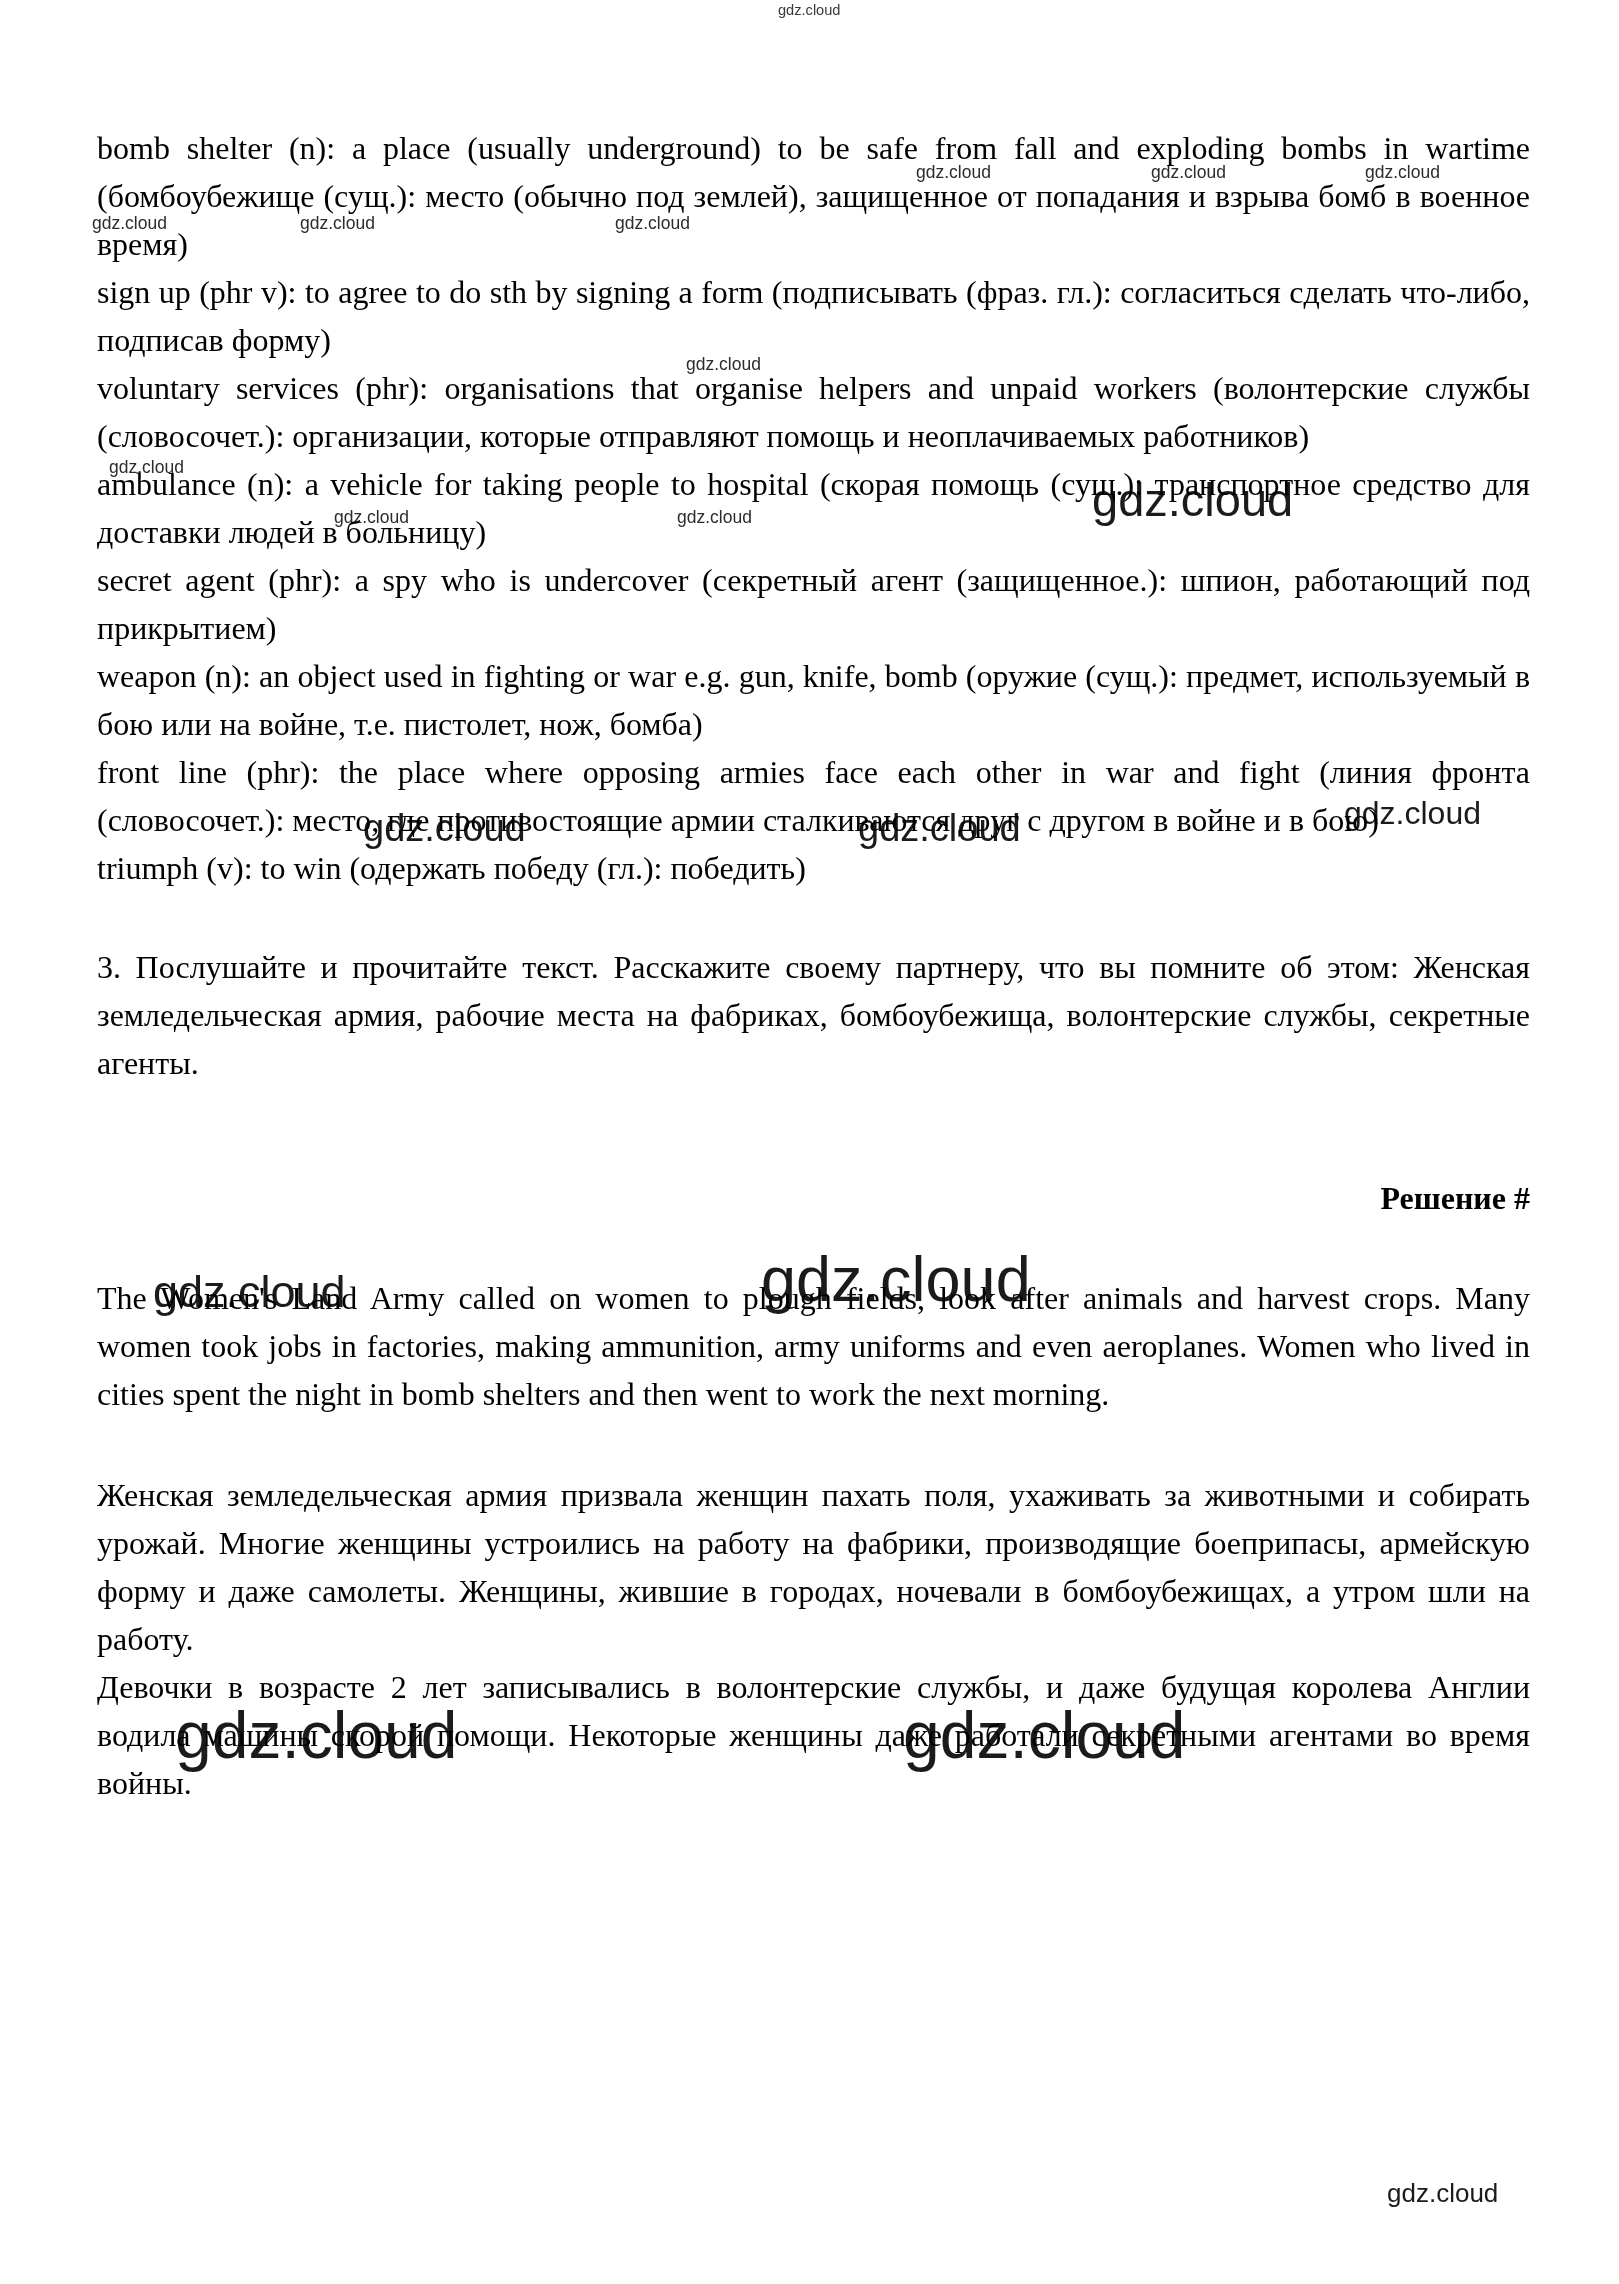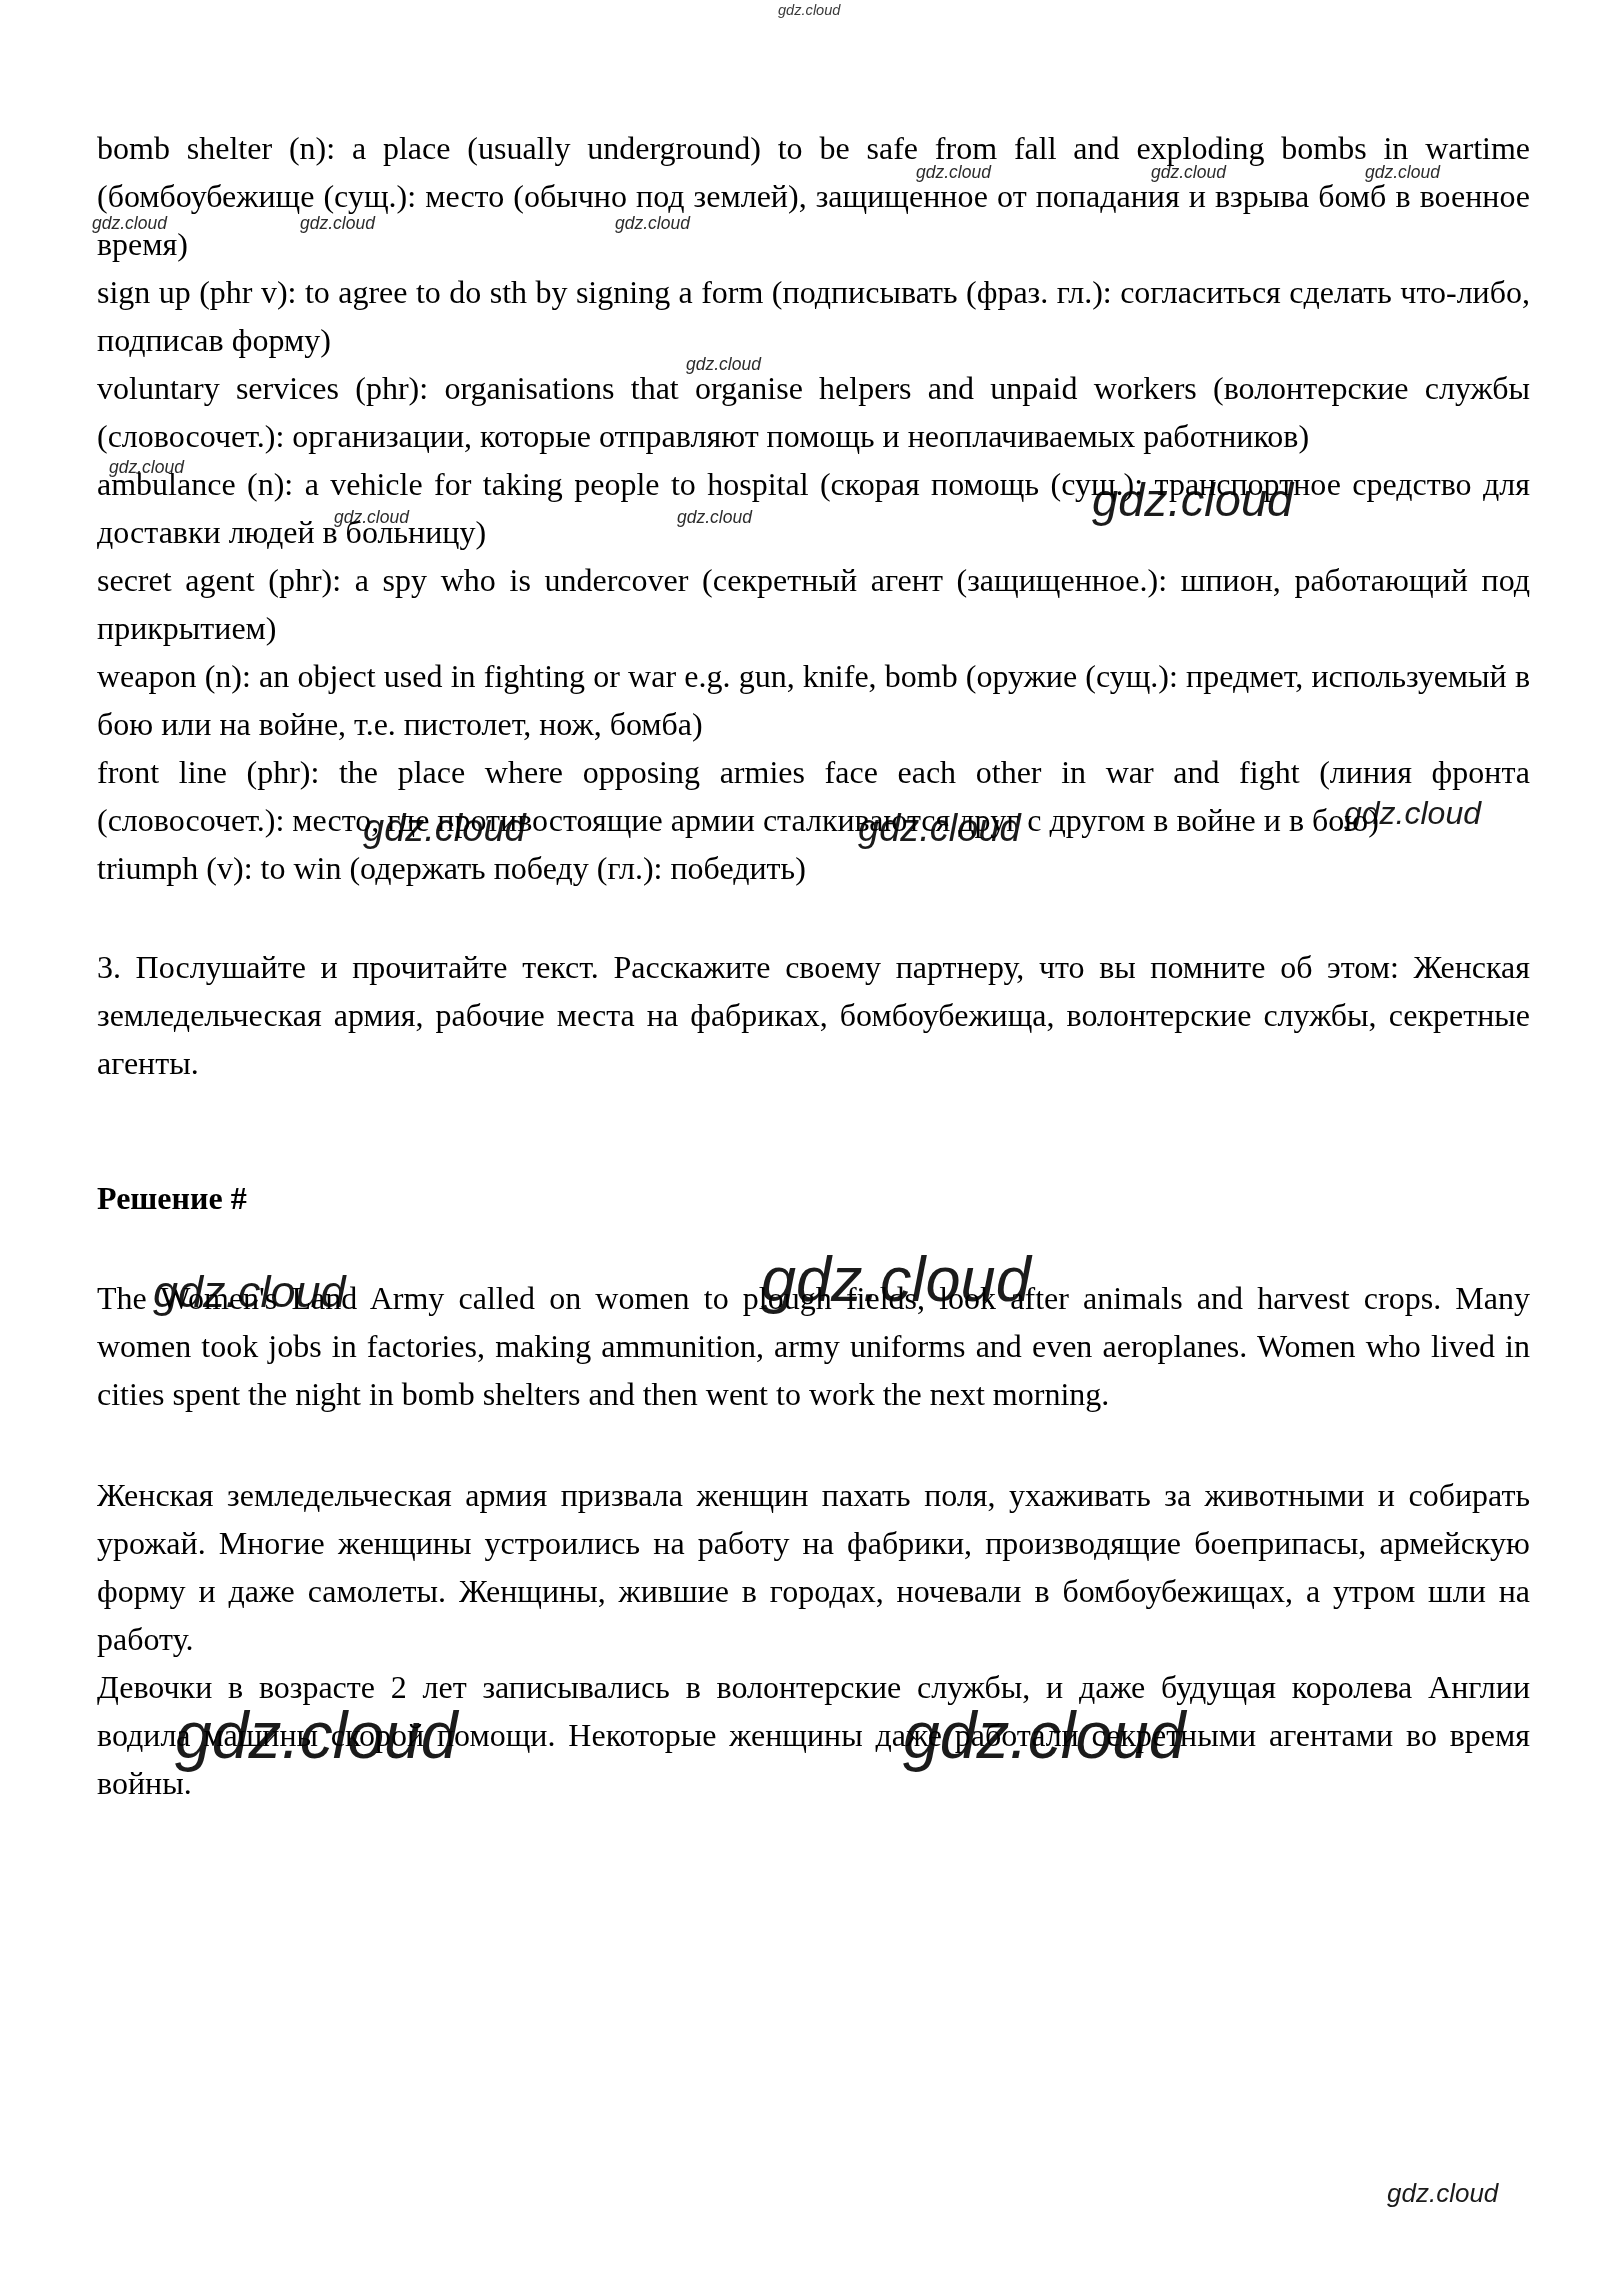--- a/index.html
+++ b/index.html
@@ -23,33 +23,32 @@
     margin: 0;
     font-size: 32px;
     line-height: 48px;
     text-align: justify;
     text-justify: inter-word;
   }
   p.task { margin-top: 51px; }
   p.heading {
     margin-top: 87px;
     font-weight: bold;
-    text-align: left;
+    text-align: right;
   }
   p.sol-en-first { margin-top: 52px; }
   p.sol-ru-first { margin-top: 53px; }
 
   
   .wm {
     position: absolute;
     font-family: "Liberation Sans", "DejaVu Sans", sans-serif;
     color: #1b1b1b;
     white-space: nowrap;
     pointer-events: none;
-    font-style: italic;
   }
   .wm-top  { left: 778px; top: 1.5px;    font-size: 14.6px; color: #3a3a3a; }
   .wm-a1   { left: 916px; top: 162px;  font-size: 17.5px; color: #2c2c2c; }
   .wm-a2   { left: 1151px; top: 162px;  font-size: 17.5px; color: #2c2c2c; }
   .wm-a3   { left: 1365px; top: 162px;  font-size: 17.5px; color: #2c2c2c; }
   .wm-b1   { left: 92px;  top: 213px;  font-size: 17.5px; color: #2c2c2c; }
   .wm-b2   { left: 300px;  top: 213px;  font-size: 17.5px; color: #2c2c2c; }
   .wm-b3   { left: 615px;  top: 213px;  font-size: 17.5px; color: #2c2c2c; }
   .wm-c    { left: 686px;  top: 354px;  font-size: 17.5px; color: #2c2c2c; }
   .wm-d    { left: 109px;  top: 457px;  font-size: 17.5px; color: #2c2c2c; }

